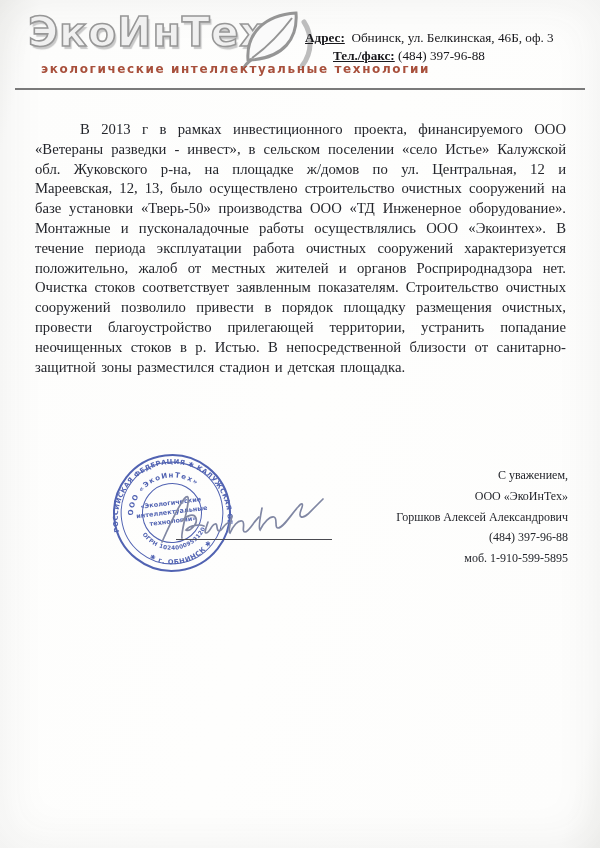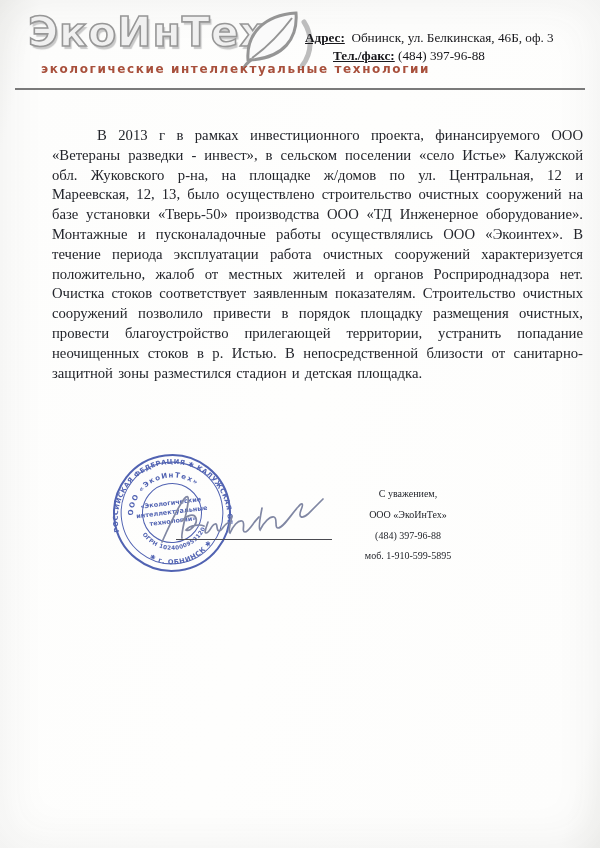--- a/index.html
+++ b/index.html
@@ -49,50 +49,49 @@
   .contact-line.phone { margin-left: 28px; }
   .contact-label { font-weight: bold; text-decoration: underline; }
 
   .divider {
     position: absolute; left: 15px; top: 88px; width: 570px; height: 2px;
     background: #7a7a7a;
   }
 
   
   .body-text {
-    position: absolute; left: 35px; top: 126px; width: 531px;
+    position: absolute; left: 35px; top: 120px; width: 531px;
     font-size: 14.7px; line-height: 19.8px;
     color: #23252b;
     text-align: justify;
     text-indent: 45px;
     word-spacing: 1.5px;
-    margin-left: 17px;
   }
 
   
   .stamp {
     position: absolute; left: 111px; top: 452px; width: 122px; height: 122px;
     transform: rotate(-7deg);
     opacity: 0.88;
   }
   .stamp text, .stamp textPath {
     font-family: "DejaVu Sans", sans-serif;
     font-weight: bold;
     fill: #3a4ea8;
   }
   .signature-svg { position: absolute; left: 158px; top: 490px; }
   .signature-line {
     position: absolute; left: 176px; top: 539px; width: 156px; height: 1.2px;
     background: #4a4a50;
   }
   .closing-block {
-    position: absolute; right: 32px; top: 484px; width: 320px;
-    font-size: 10px; line-height: 20.8px;
+    position: absolute; right: 32px; top: 465px; width: 320px;
+    font-size: 12px; line-height: 20.8px;
     color: #23252b;
-    text-align: center;
+    text-align: right;
   }
 </style>
 </head>
 <body>
 
 <div class="page">
 
   <div class="letterhead">
     <div class="logo-block">
       <div class="logo-text">ЭкоИнТех</div>
@@ -155,17 +154,18 @@
       <path d="M50,32 C48,38 46,43 48,43 C52,43 53,35 57,34 C60,33 58,41 61,41 C64,41 66,34 70,33"></path>
       <path d="M74,26 C72,34 70,42 72,43 C75,36 80,30 84,31 C88,32 83,42 87,42 C91,42 96,31 101,27"></path>
       <path d="M104,18 C102,28 100,38 102,40 C106,32 112,26 116,27 C120,28 116,38 120,38 C125,38 132,26 140,17 C144,12 146,13 143,20 C140,28 144,29 150,24 L165,9"></path>
     </g>
   </svg>
   <div class="signature-line"></div>
 
   <div class="closing-block">
     <div>С уважением,</div>
     <div>ООО «ЭкоИнТех»</div>
+    <div>Горшков Алексей Александрович</div>
     <div>(484) 397-96-88</div>
     <div>моб. 1-910-599-5895</div>
   </div>
 
 </div>
 
 </body></html>

